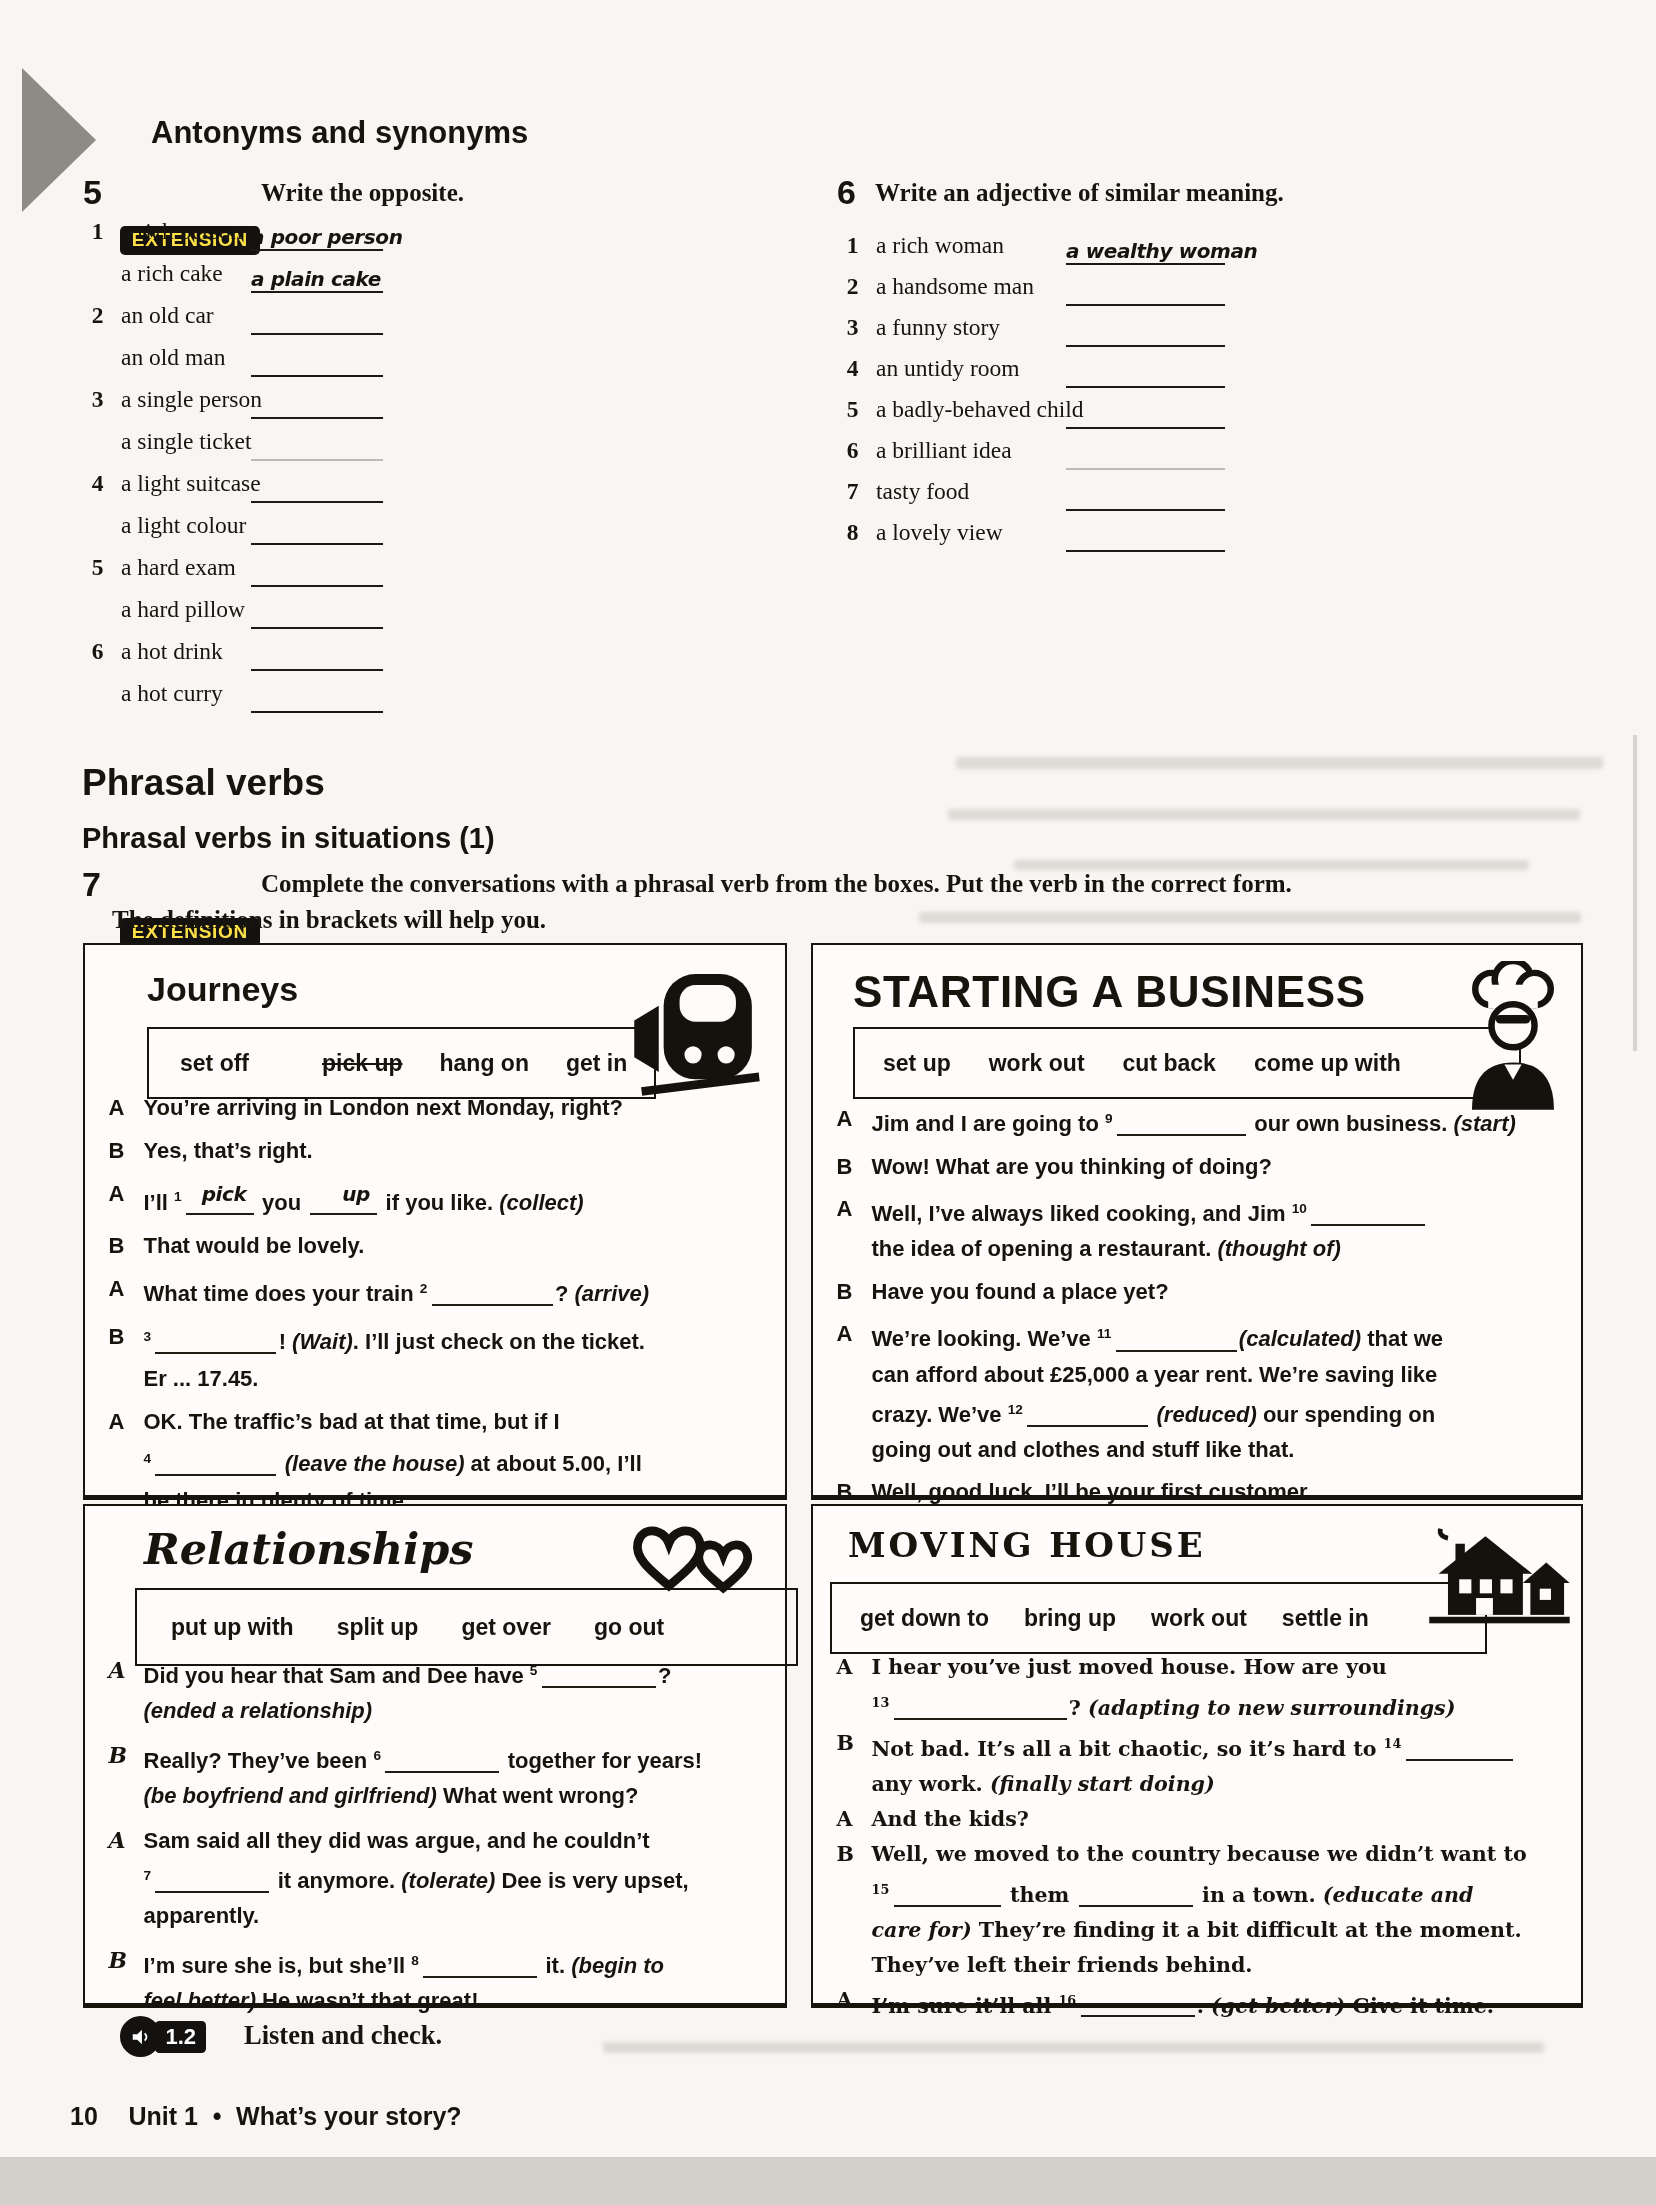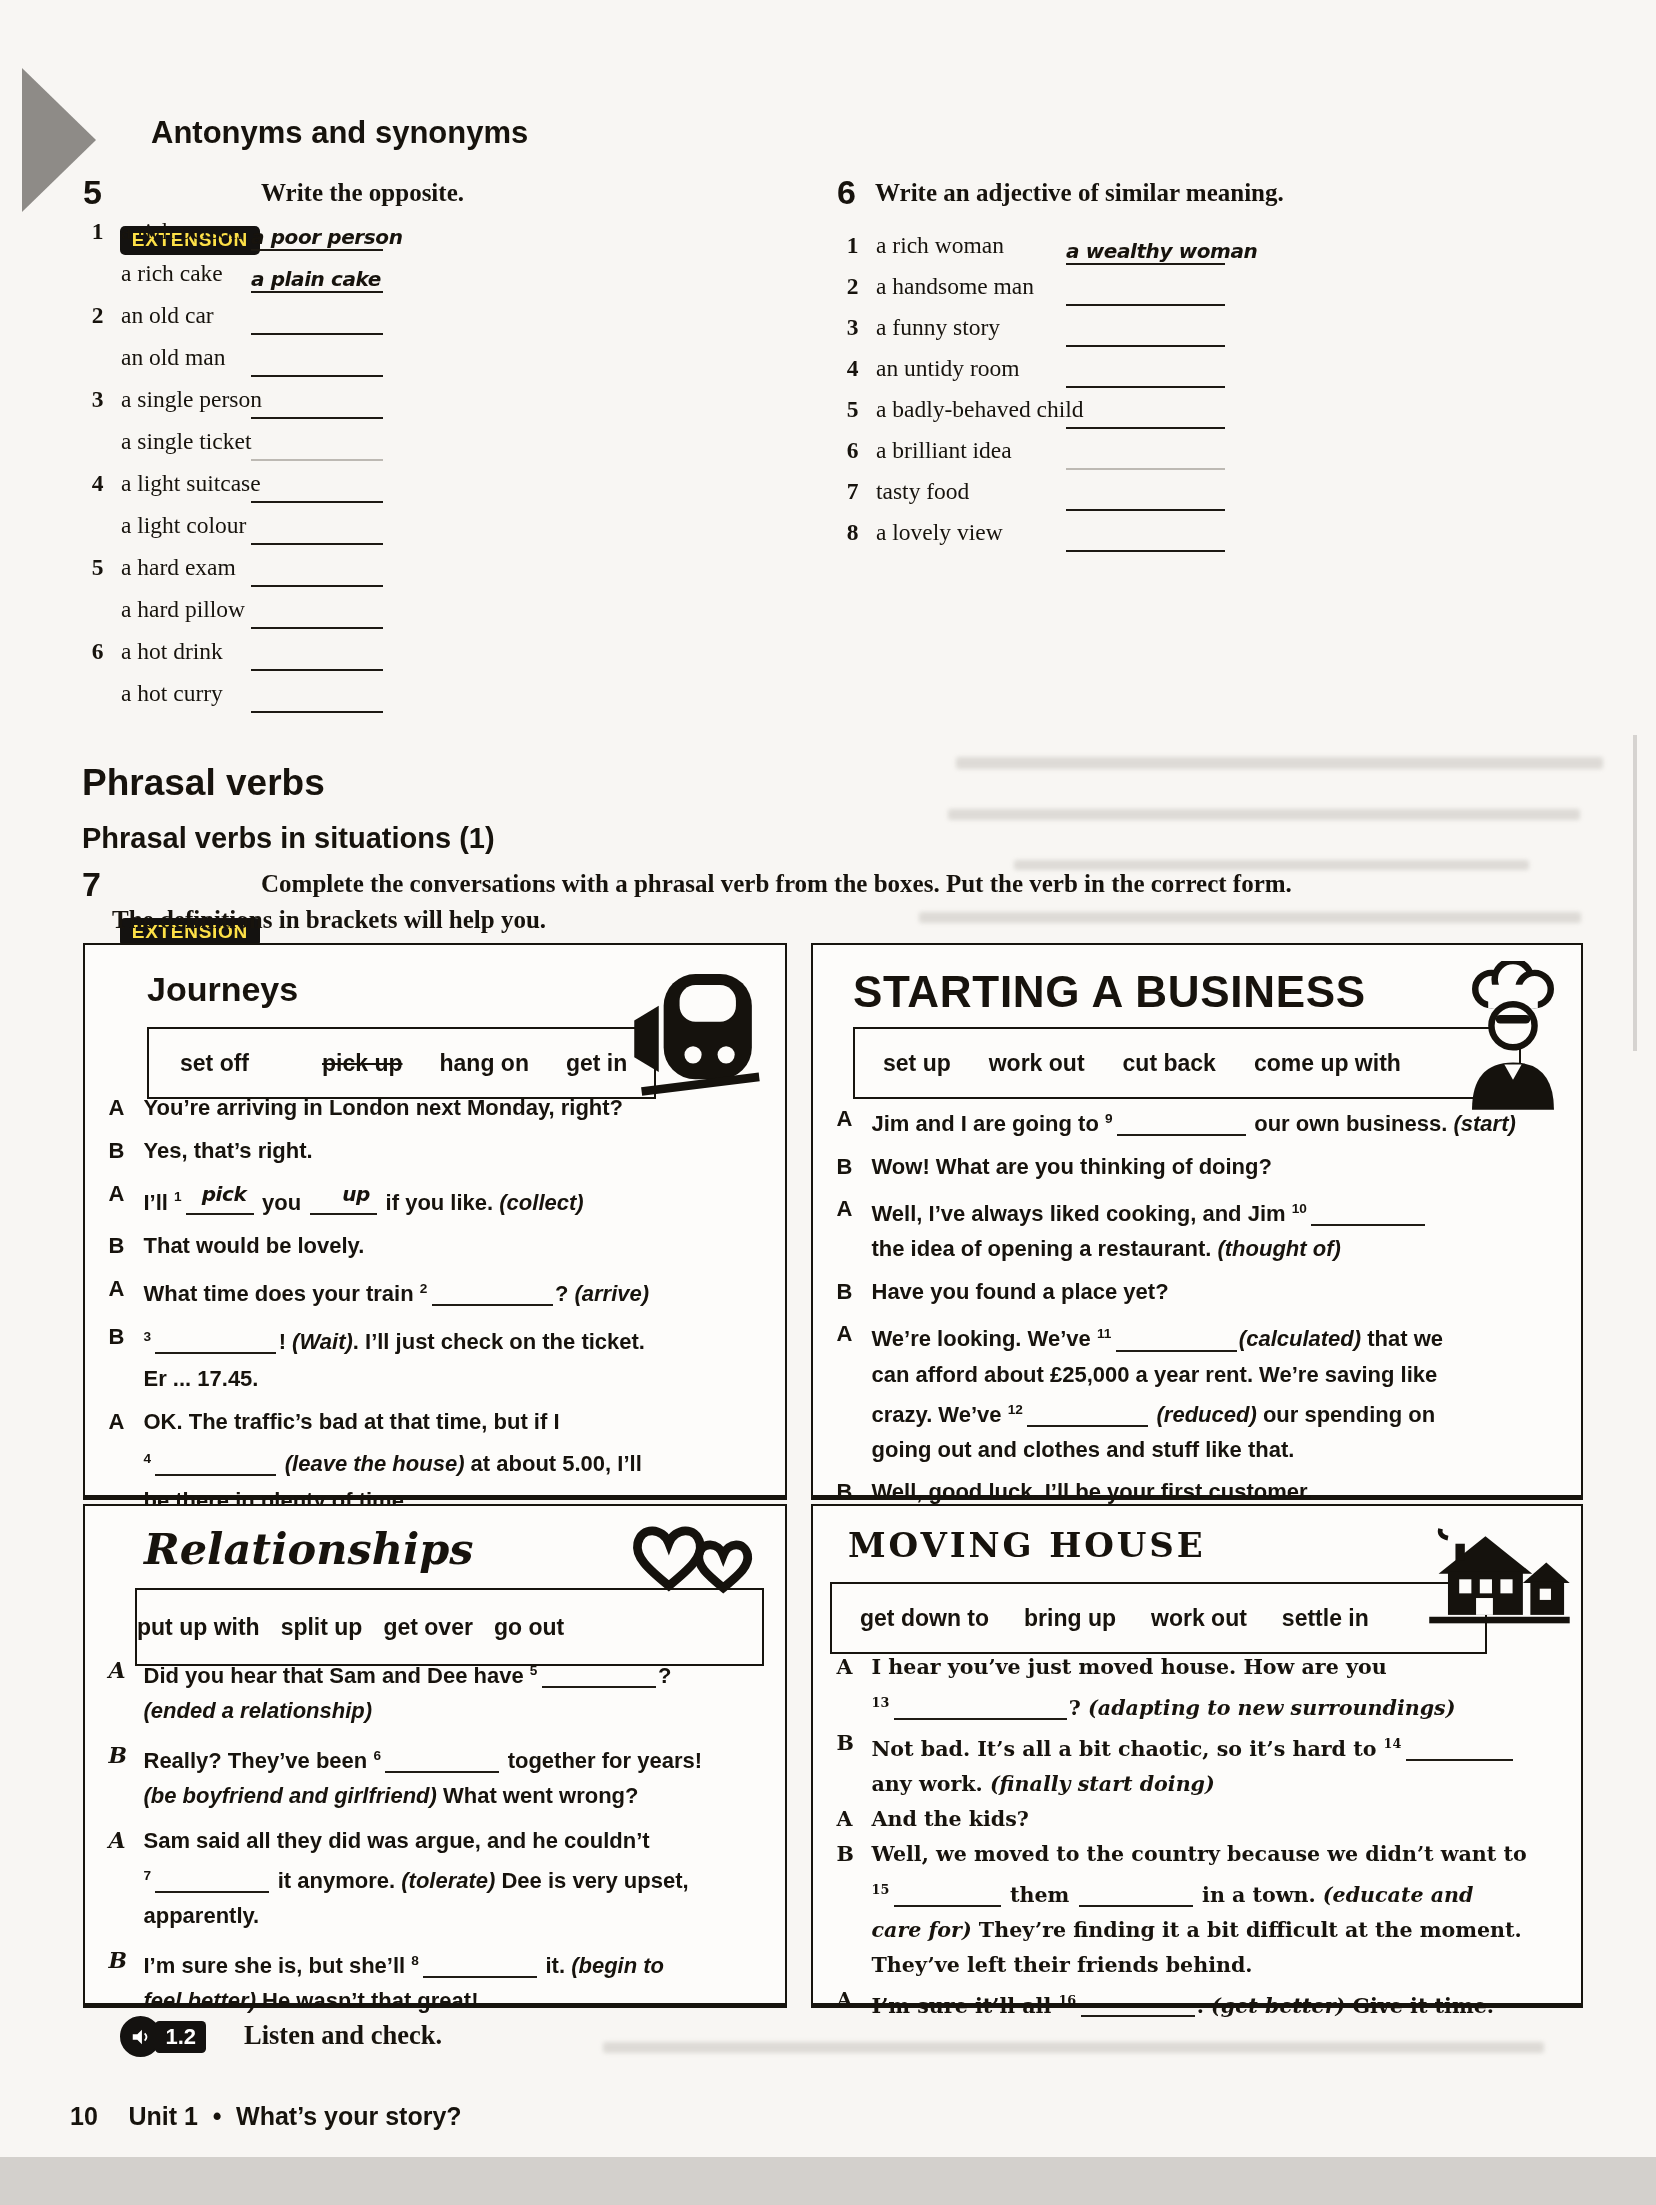--- a/index.html
+++ b/index.html
@@ -310,21 +310,21 @@
       </div>
       <div class="dline">
         <span class="dsp">B</span>
         <span class="dbody"><span>Well, good luck. I’ll be your first customer.</span></span>
       </div>
     </div>
 </div>
 
 <div class="pbox" style="left:83px;top:1504px;width:700px;height:497px">
   <div class="btitle-script" style="left:59px;top:17.6px;font-size:43px">Relationships</div>
-  <div class="wordbox" style="left:50px;top:82px;width:625px;height:74px;gap:21px;">
+  <div class="wordbox" style="left:50px;top:82px;width:625px;height:74px;gap:43px;padding-left:34px">
       <span class="word">put up with</span>
       <span class="word">split up</span>
       <span class="word">get over</span>
       <span class="word">go out</span>
     </div>
   <svg class="boxicon" style="right:19px;top:5.9px" width="136" height="107" viewBox="0 0 140 110">
     <path d="M40,32 C34,16 12,14 8,32 C5,46 18,58 40,76 C62,58 75,46 72,32 C68,14 46,16 40,32 Z" fill="none" stroke="#15120d" stroke-width="9"></path>
     <path d="M96,44 C91,31 74,30 71,44 C69,55 79,64 96,78 C113,64 123,55 121,44 C118,30 101,31 96,44 Z" fill="none" stroke="#15120d" stroke-width="9"></path>
   </svg>
   <div class="dlg dlg-r" style="top:147px">

